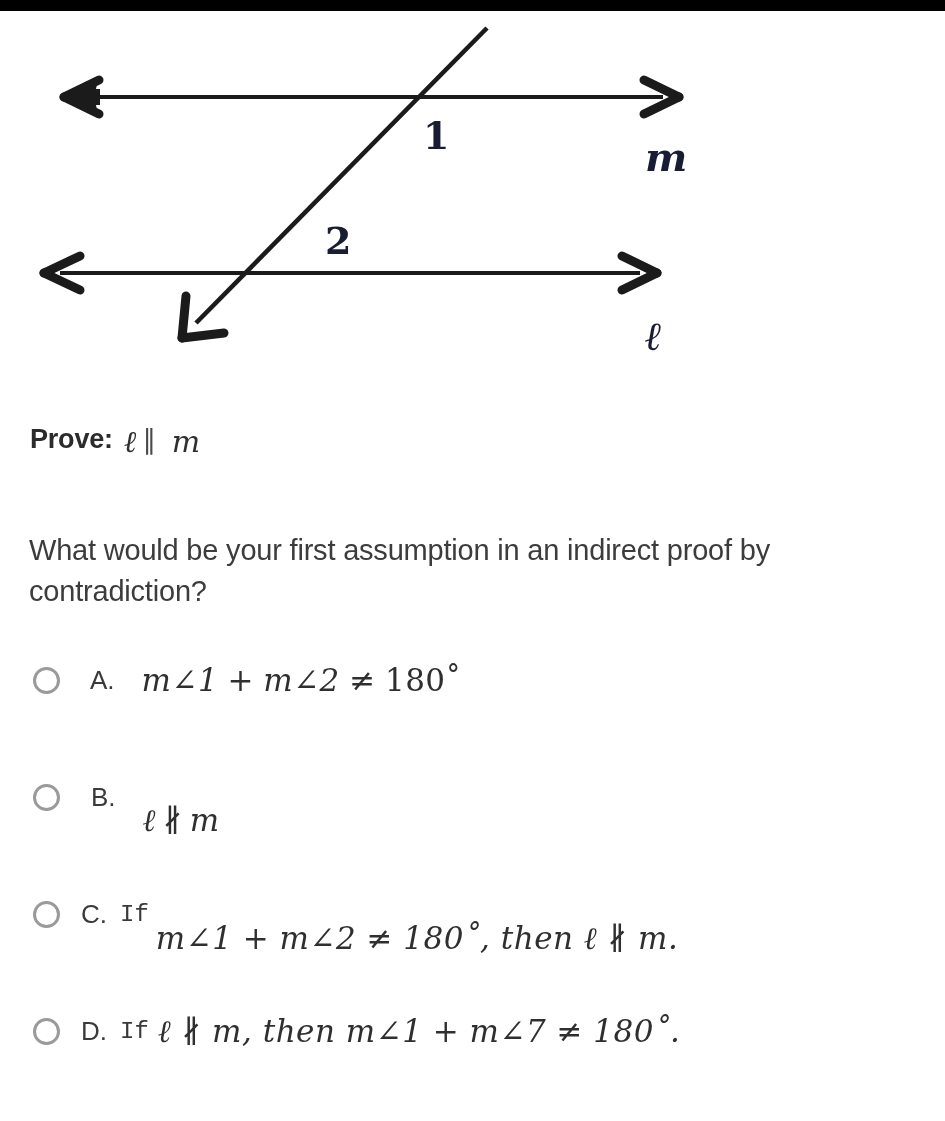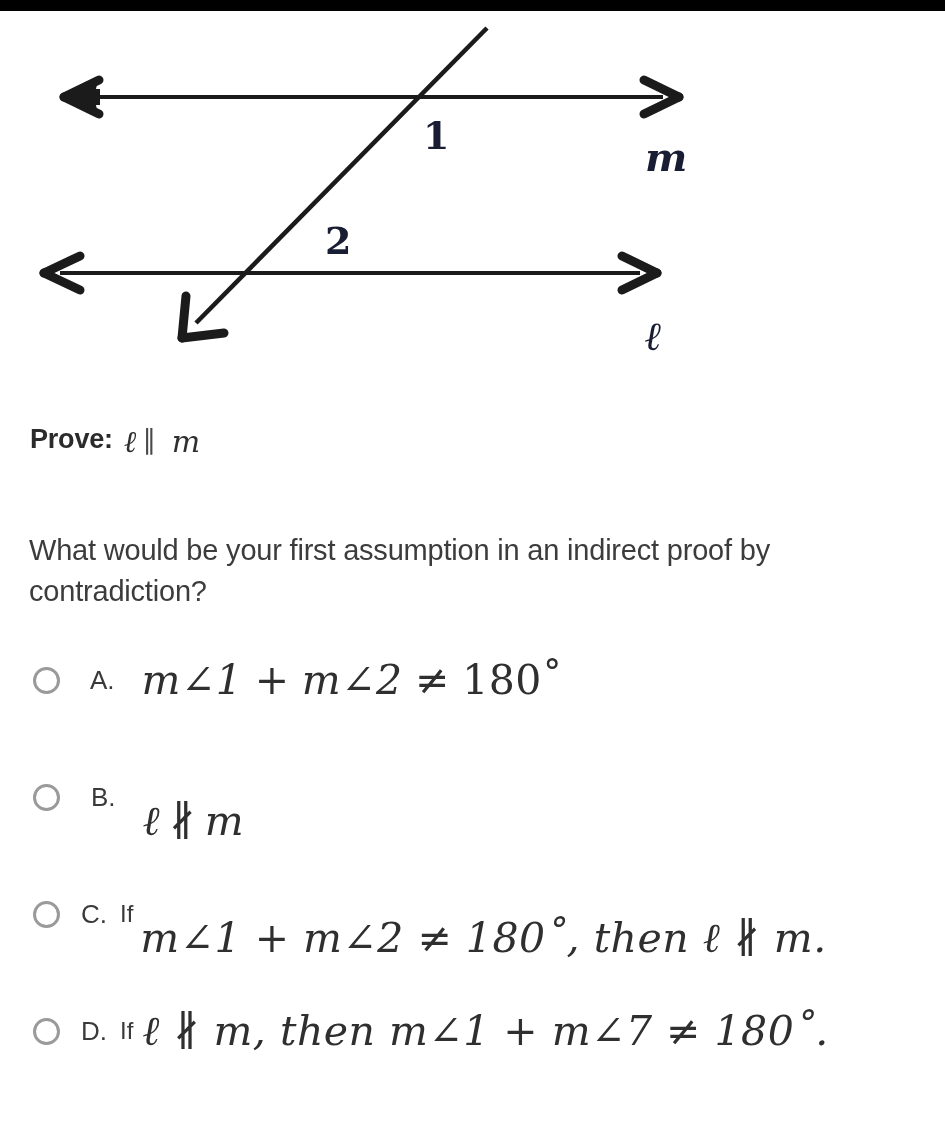--- a/index.html
+++ b/index.html
@@ -133,28 +133,28 @@
   }
   .opt-letter {
     flex: 0 0 auto;
     font-family: "Liberation Sans", sans-serif;
     font-size: 26px;
     color: #3a3a3a;
     white-space: nowrap;
   }
   .opt-if {
     flex: 0 0 auto;
-    font-family: Liberation Sans, sans-serif;
+    font-family: Liberation Mono, monospace;
     font-size: 24px;
     color: #3a3a3a;
     white-space: nowrap;
   }
   .opt-body {
     flex: 0 0 auto;
-    font-size: 41px;
+    font-size: 31px;
     white-space: nowrap;
     letter-spacing: 0.5px;
   }
 
   
   #opt-A .opt-letter { margin-left: 30px; }
   #opt-A .opt-body   { margin-left: 27px; }
 
   #opt-B .opt-letter { margin-left: 31px; }
   #opt-B .opt-body   { margin-left: 27px; margin-top: 47px; }

